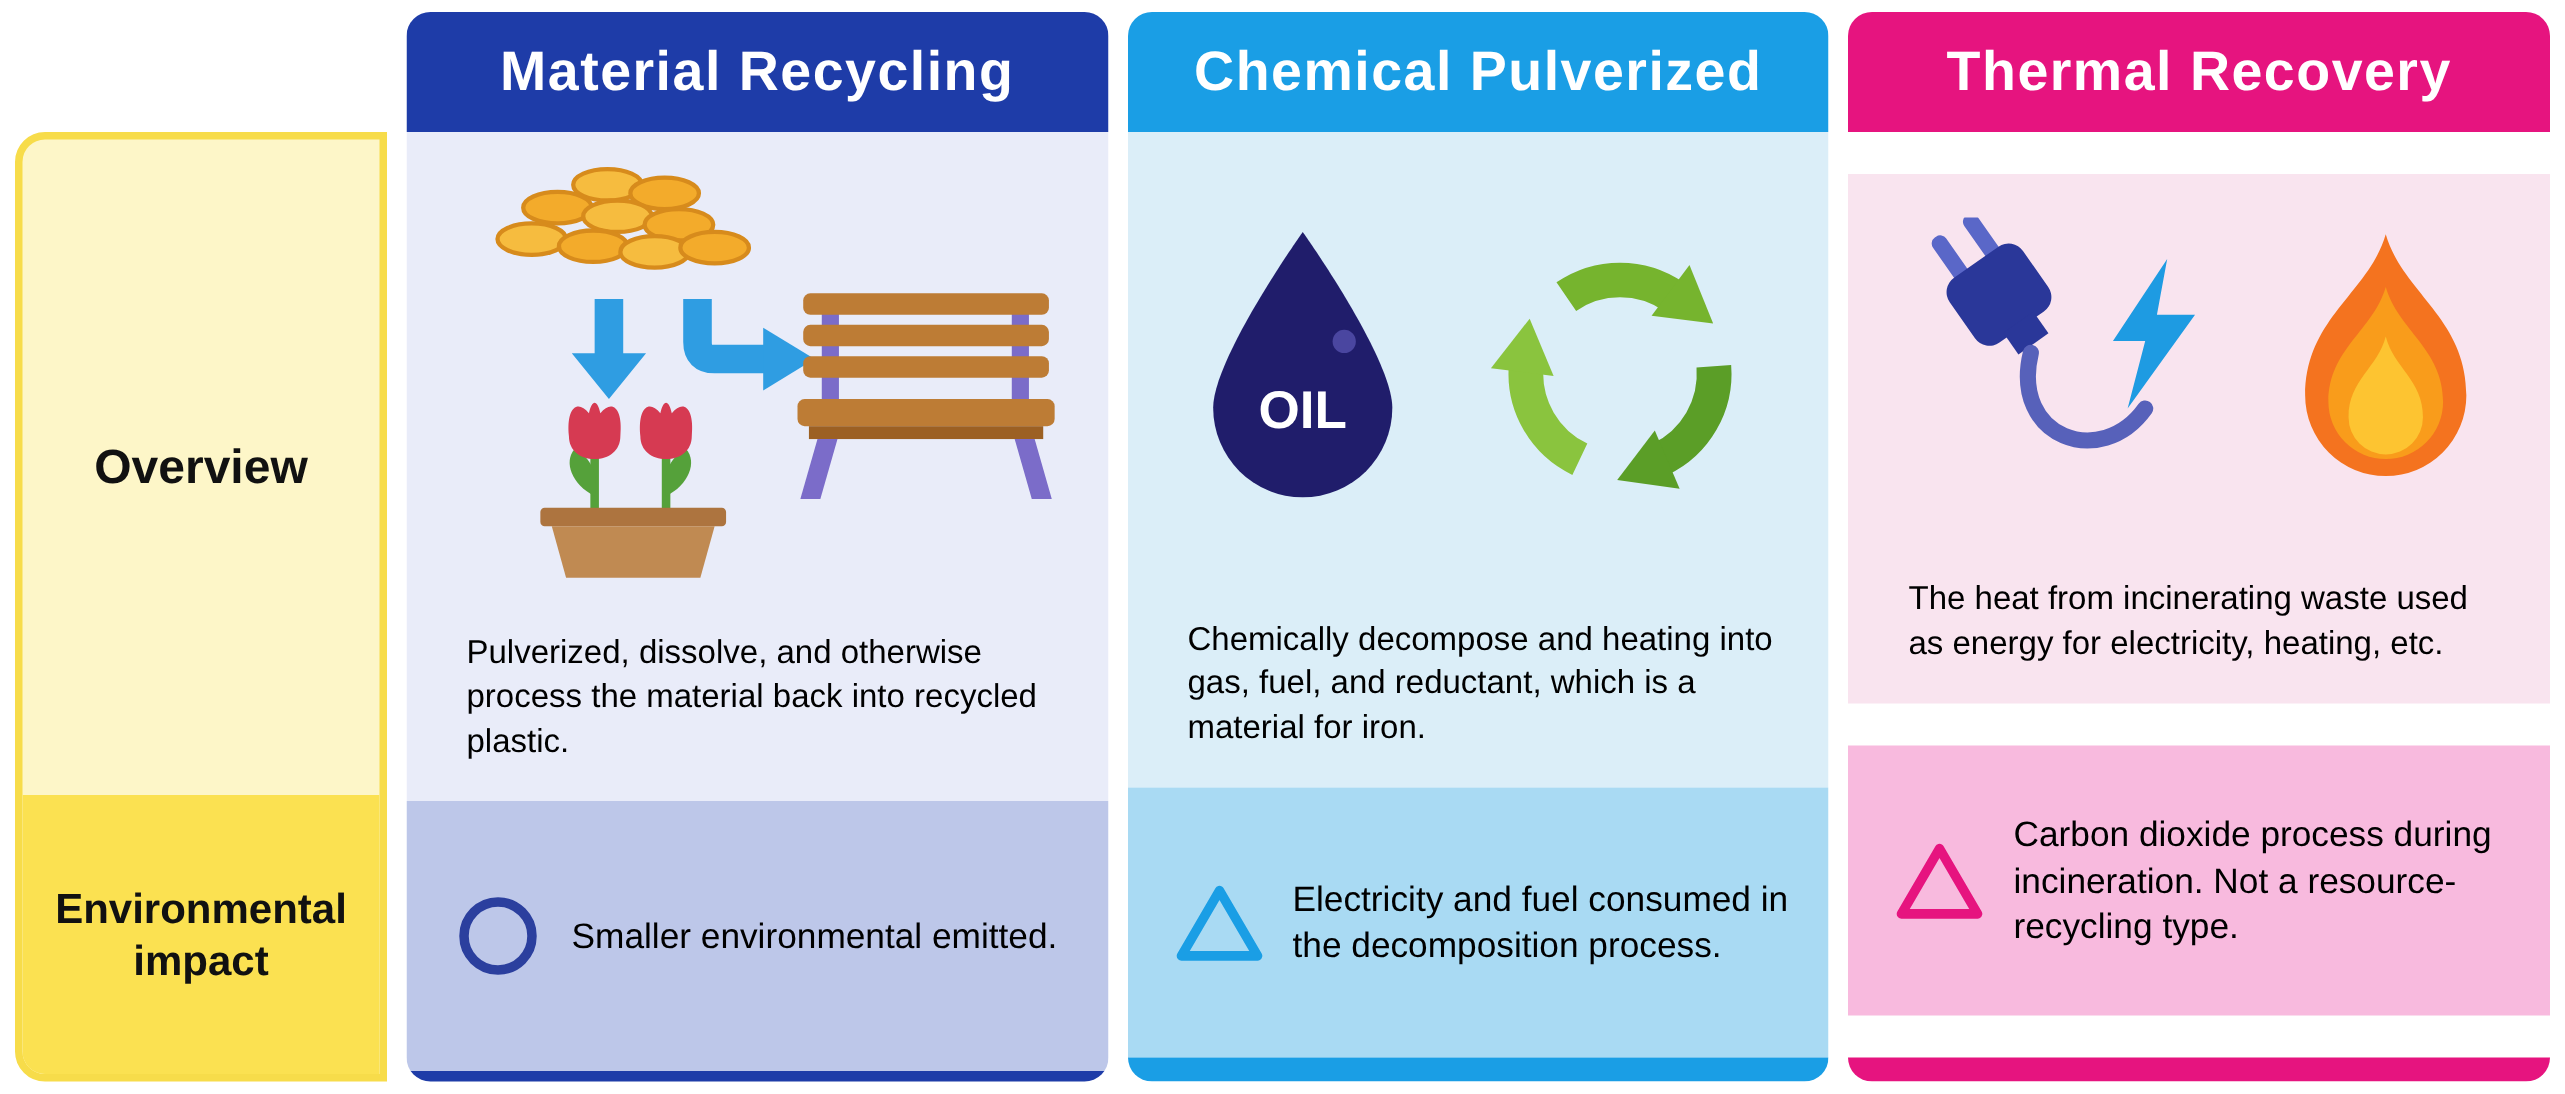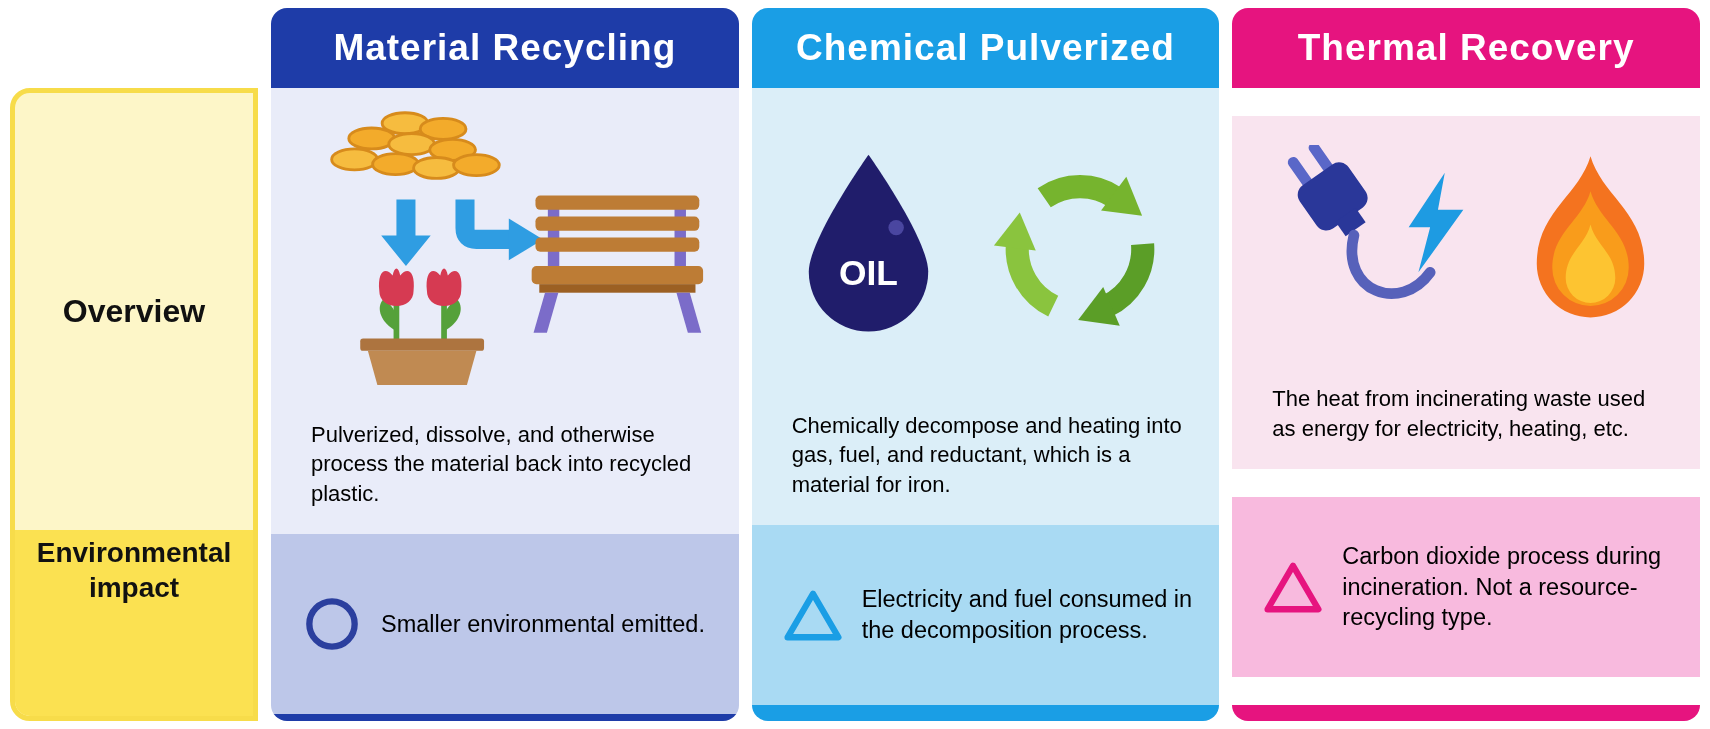--- a/index.html
+++ b/index.html
@@ -23,23 +23,23 @@
     border-radius:20px 0 0 20px;
     display:flex; flex-direction:column;
     overflow:hidden;
   }
   .label-overview{
     flex:1; display:flex; align-items:center; justify-content:center;
     font-size:32px; font-weight:bold; color:#111;
   }
   .label-impact{
     height:186px; background:var(--lc-bottom,#fbe151);
-    display:flex; justify-content:center;
+    display:flex; align-items:center; justify-content:center;
     text-align:center; font-size:28px; font-weight:bold; color:#111;
-    line-height:1.25; padding:5px 28px;
+    line-height:1.25; padding:16px 28px;
   }
 
   
   .card{
     grid-row:1/5;
     display:flex; flex-direction:column;
     border-radius:16px; overflow:hidden;
   }
   .card[data-col="0"]{ grid-column:2; }
   .card[data-col="1"]{ grid-column:3; }

